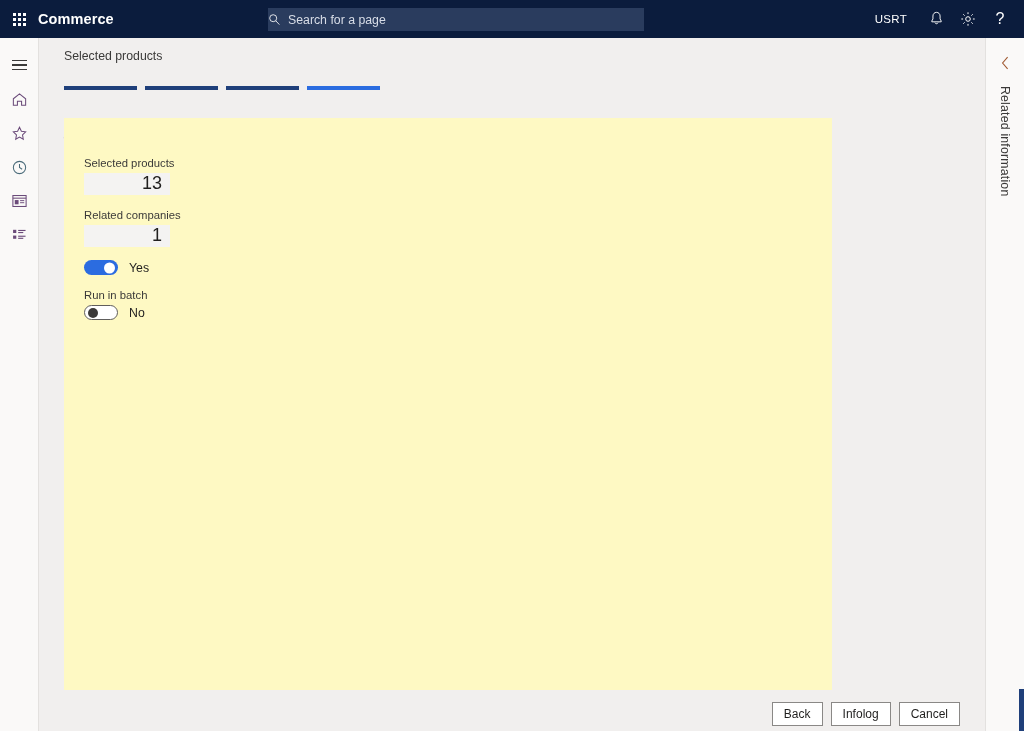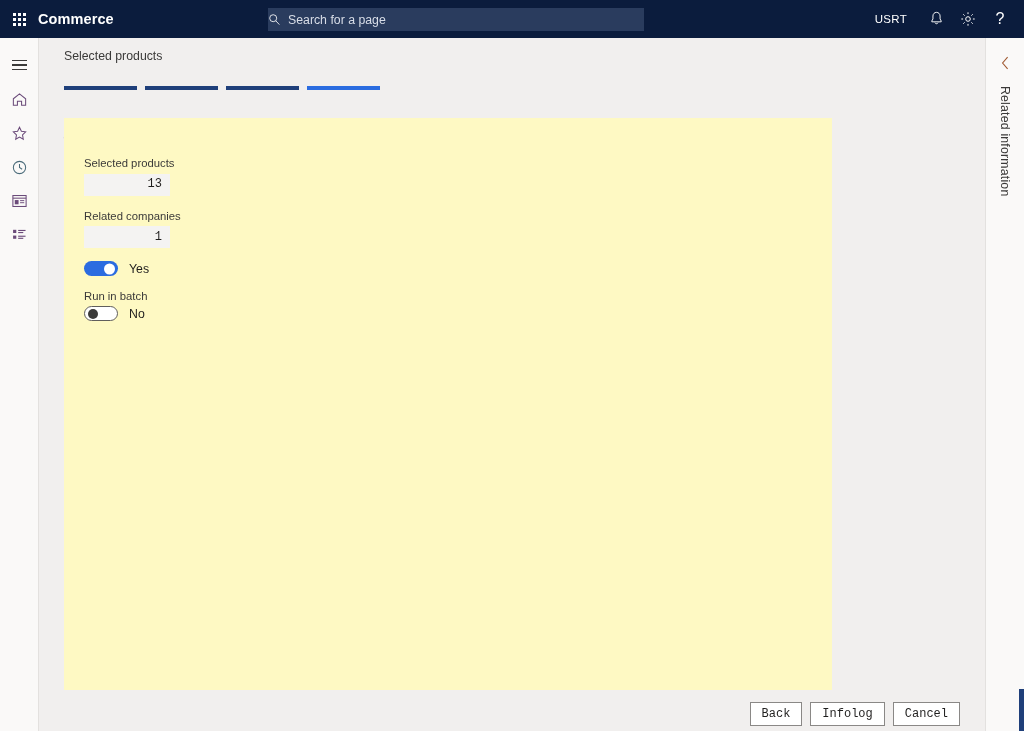--- a/index.html
+++ b/index.html
@@ -88,22 +88,22 @@
     width: 768px; height: 572px; background: #fef9c3;
   }
   .form { padding: 38px 0 0 20px; }
   .field { margin-bottom: 13px; }
   .field-label {
     font-size: 11.3px; color: #3b3a39; margin-bottom: 3px; line-height: 14px;
   }
   .readonly-input {
     width: 86px; height: 22px; background: #f4f3f2;
     border: none; border-bottom: 1px solid transparent;
-    text-align: right; font-size: 12px; color: #201f1e;
-    padding: 0 8px 0 4px; font-family: Liberation Mono, monospace;
+    text-align: right; font-size: 18px; color: #201f1e;
+    padding: 0 8px 0 4px; font-family: Liberation Sans, sans-serif;
   }
   .toggle-row { display: flex; align-items: center; gap: 11px; margin-top: 2px; }
   .switch {
     width: 34px; height: 15px; border-radius: 8px; position: relative;
     cursor: pointer; flex: 0 0 34px;
   }
   .switch.on { background: #2b6ce0; }
   .switch.off { background: #ffffff; border: 1px solid #605e5c; }
   .knob { position: absolute; border-radius: 50%; top: 50%; transform: translateY(-50%); }
   .switch.on .knob { width: 11px; height: 11px; background: #ffffff; right: 3px; }
@@ -111,21 +111,21 @@
   .toggle-text { font-size: 12.3px; color: #201f1e; }
 
   .footer {
     position: absolute; left: 25px; top: 658px; width: 896px; height: 35px;
     display: flex; justify-content: flex-end; align-items: center; gap: 8px;
   }
   .btn {
     min-width: 51px; height: 24px; padding: 0 11px;
     background: #ffffff; border: 1px solid #8a8886;
     font-size: 12px; color: #201f1e; cursor: pointer;
-    font-family: Liberation Mono, monospace; line-height: 22px;
+    font-family: Liberation Sans, sans-serif; line-height: 22px;
   }
 
   
   .rightpanel {
     position: absolute; right: 0; top: 38px; width: 39px; height: 693px;
     background: #faf9f8; border-left: 1px solid #e3e1df;
     display: flex; flex-direction: column; align-items: center; padding-top: 12px;
   }
   .chev-btn {
     width: 30px; height: 26px; display: flex; align-items: center;

